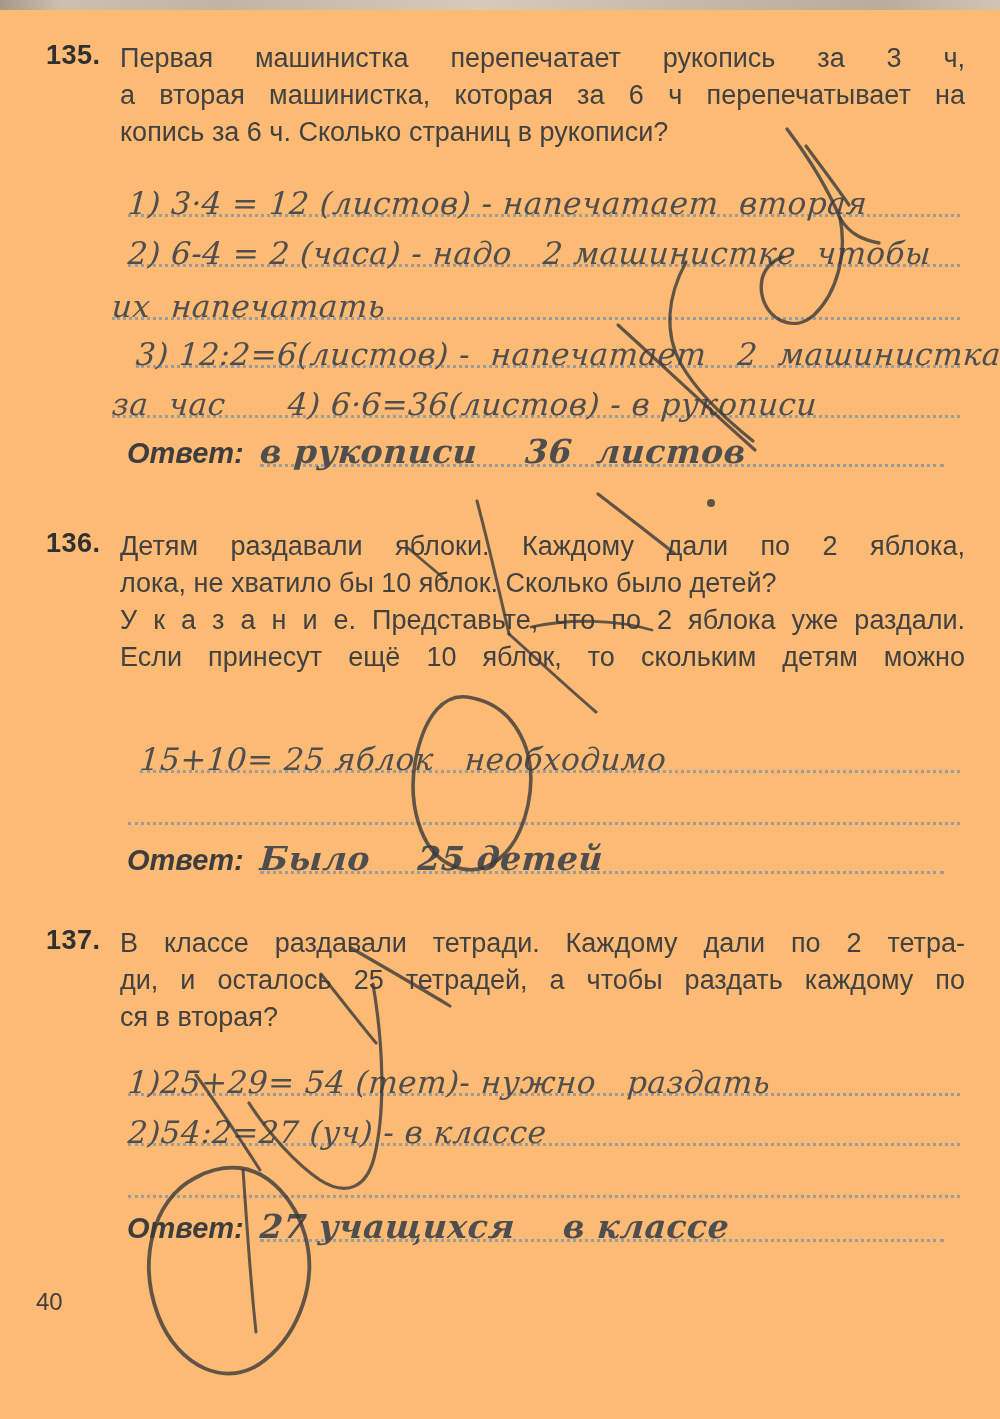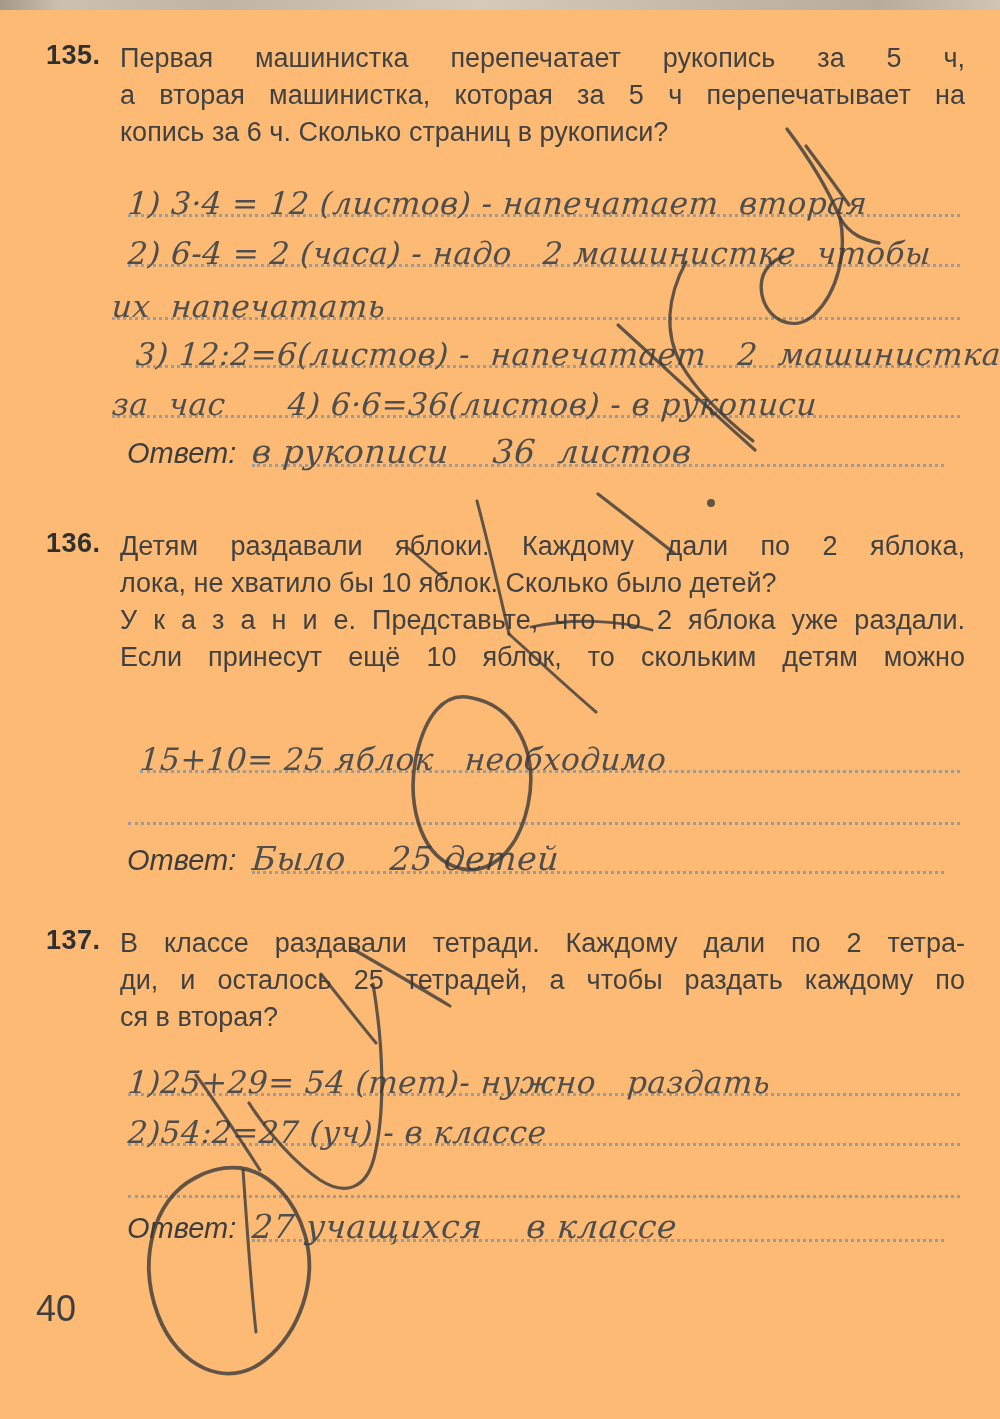--- a/index.html
+++ b/index.html
@@ -17,41 +17,41 @@
   .just { text-align:justify; text-align-last:justify; }
   .hint { margin-top:0; }
 
   
   .hw-row { position:absolute; left:128px; width:832px; height:47px;
     border-bottom:3px dotted #9b9b9b; display:flex; align-items:flex-end; }
   .hw { font-family:"DejaVu Serif", serif; font-style:italic; font-size:31px;
     color:#4e4e4e; white-space:pre; letter-spacing:.5px; margin-bottom:-7px; transform:skewX(-4deg); }
 
   
-  .ans-row { position:absolute; left:127px; right:56px; height:41px; display:flex; align-items:flex-end; }
+  .ans-row { position:absolute; left:127px; right:56px; height:41px; display:flex; align-items:flex-end;font-weight:bold; }
   .ans-label { font-style:italic; font-size:29px; color:#3d3d3d; padding-right:16px; margin-bottom:-3px; }
   .ans-line { flex:1; border-bottom:3px dotted #9b9b9b; display:flex; align-items:flex-end; height:100%; }
   .ans-line .hw { font-size:33px; }
 
-  .page-number { position:absolute; left:36px; top:1288px; font-size:36px; color:#3f3f3f; }
+  .page-number { position:absolute; left:36px; top:1288px; font-size:24px; color:#3f3f3f; }
 
   .ink-overlay { position:absolute; left:0; top:0; width:1000px; height:1419px; pointer-events:none; }
   .ink-overlay path, .ink-overlay circle { opacity:.8; }
 </style>
 </head>
 <body>
 
 <div class="page">
   <div class="scan-edge"></div>
 
   <section class="problem" style="top:40px;">
     <div class="pnum">135.</div>
     <div class="ptext">
-      <span class="pline just">Первая машинистка перепечатает рукопись за 5 ч,</span>
-      <span class="pline just">а вторая машинистка, которая за 5 ч перепечатывает на</span>
+      <span class="pline just">Первая машинистка перепечатает рукопись за 3 ч,</span>
+      <span class="pline just">а вторая машинистка, которая за 6 ч перепечатывает на</span>
       <span class="pline">копись за 6 ч. Сколько страниц в рукописи?</span>
     </div>
   </section>
 
   <div class="hw-row" style="top:167px;">
     <span class="hw">1) 3·4 = 12 (листов) - напечатает  вторая</span>
   </div>
   <div class="hw-row" style="top:217px;">
     <span class="hw">2) 6-4 = 2 (часа) - надо   2 машинистке  чтобы</span>
   </div>

